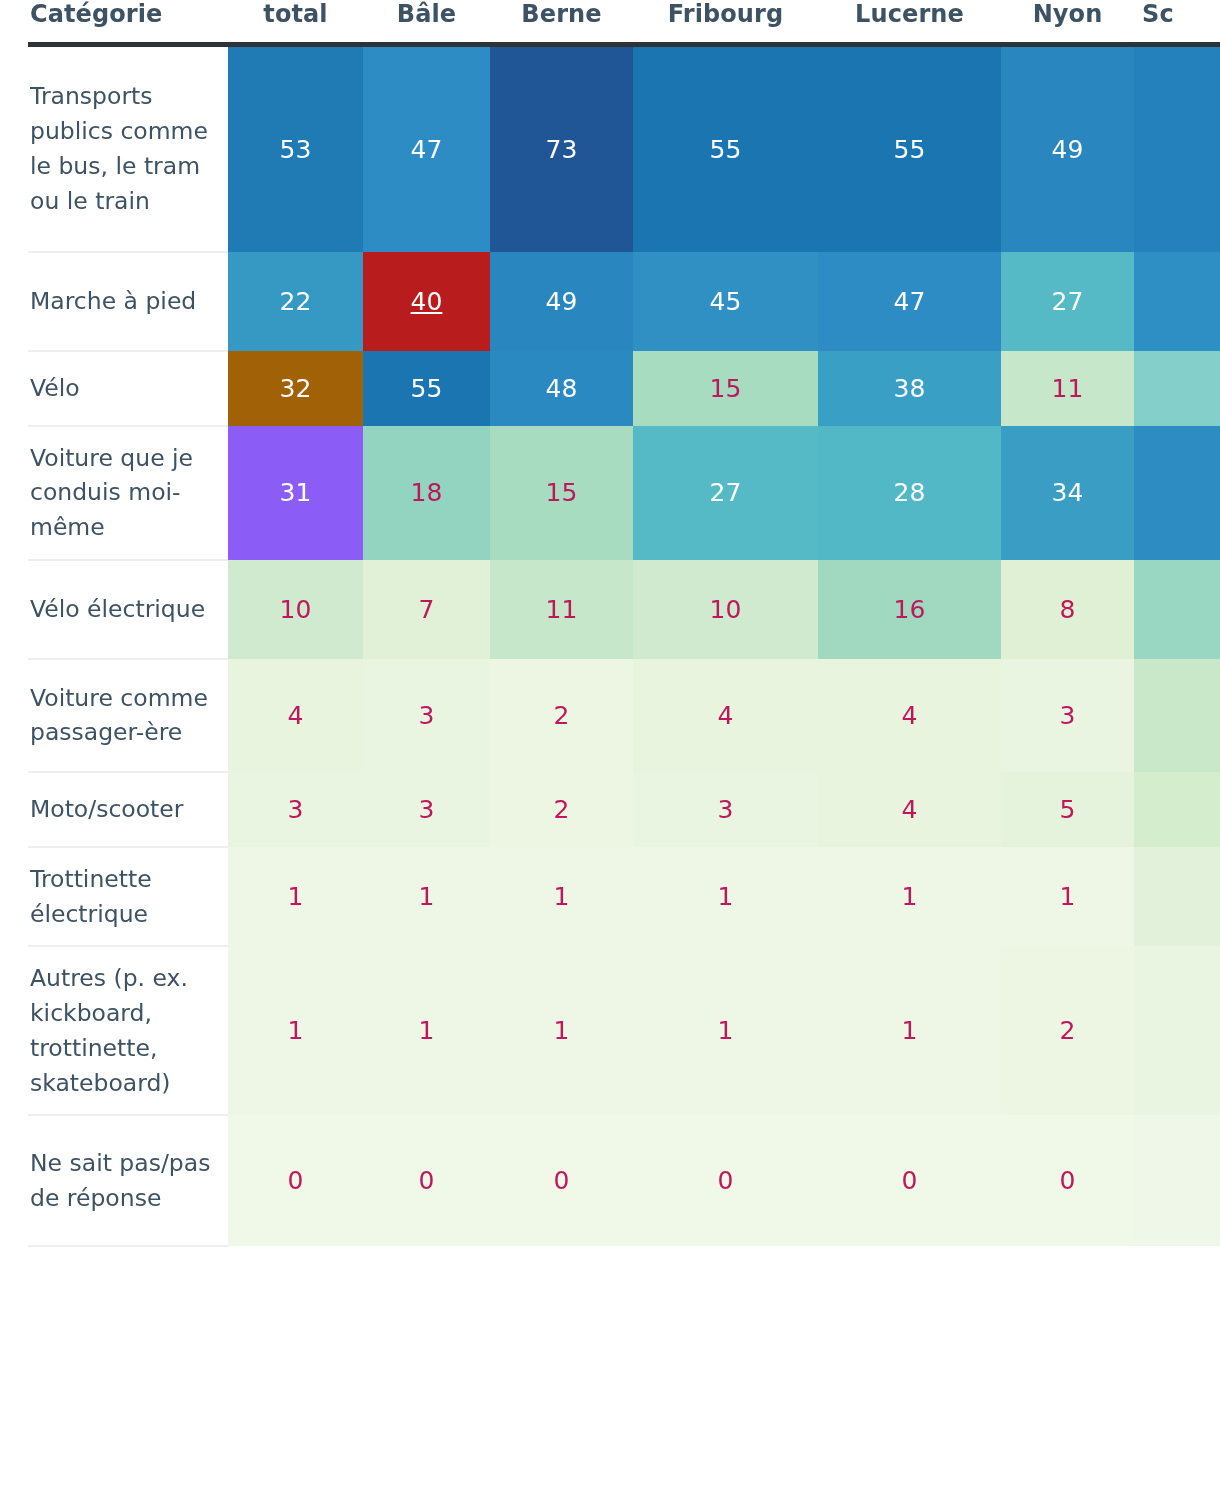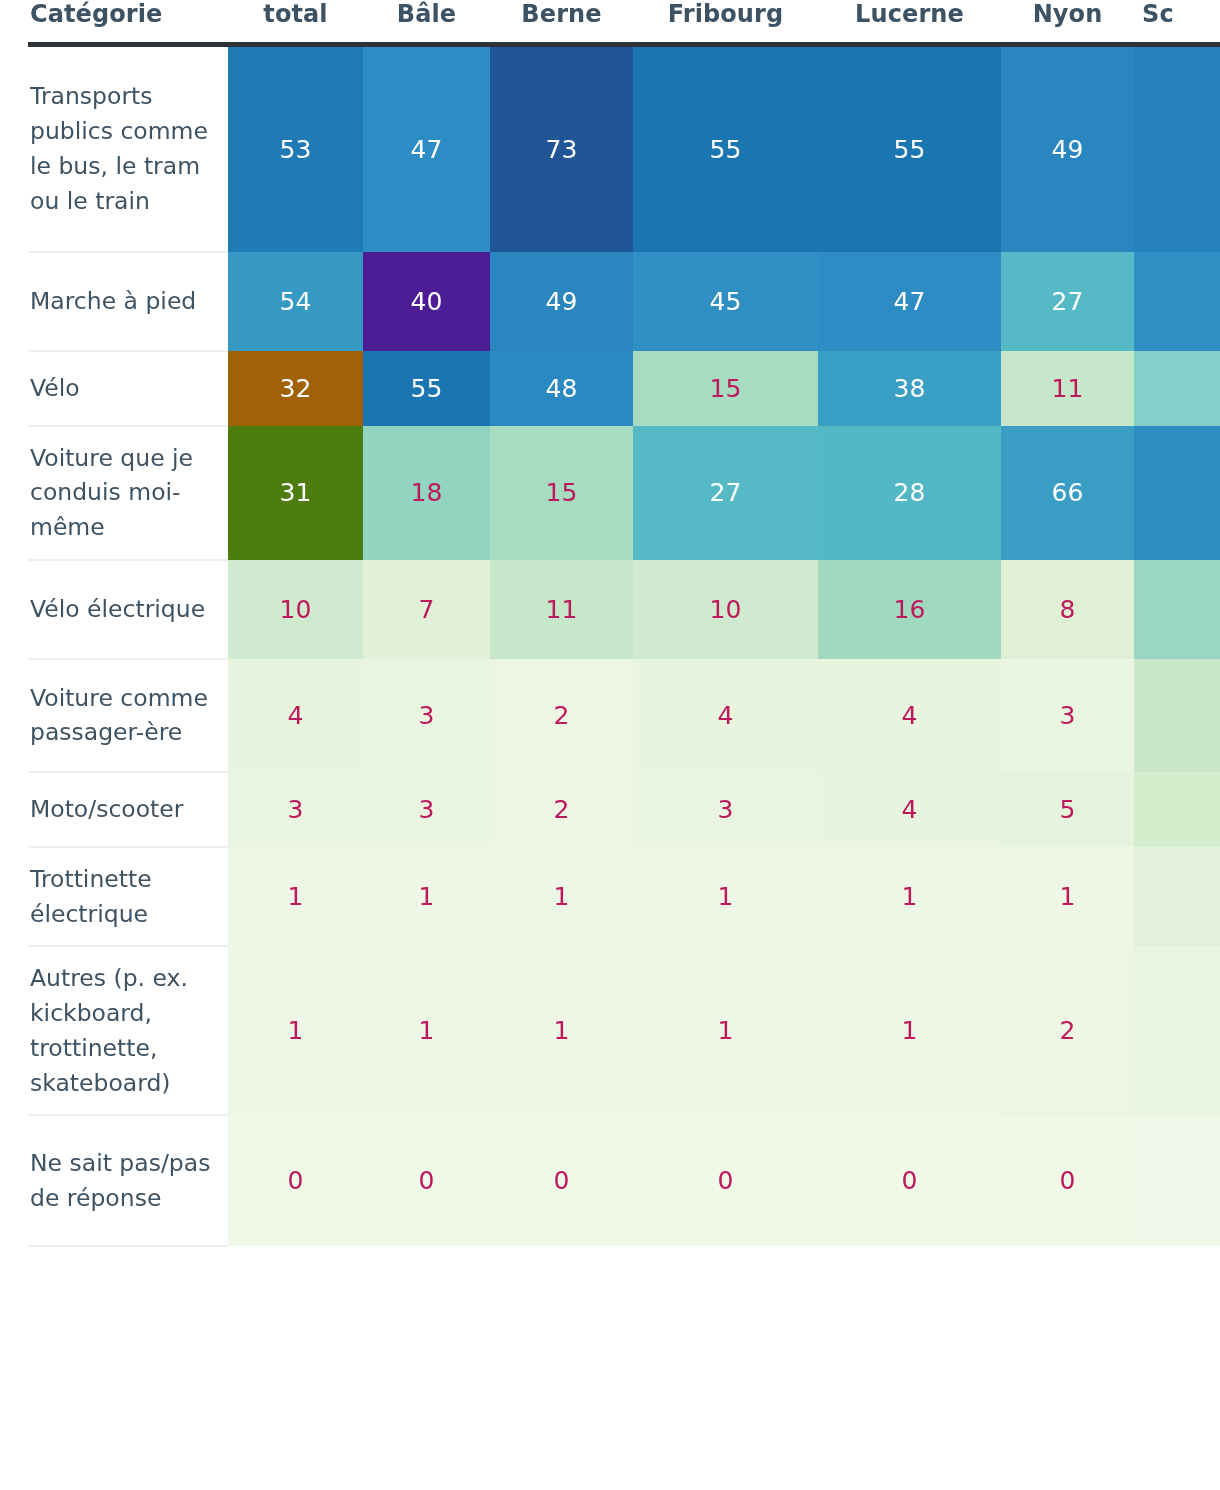--- a/index.html
+++ b/index.html
@@ -132,46 +132,46 @@
           <td class="cell" style="background: rgb(32, 123, 181);">53</td>
           <td class="cell" style="background: rgb(45, 140, 195);">47</td>
           <td class="cell" style="background: rgb(33, 86, 150);">73</td>
           <td class="cell" style="background: rgb(27, 117, 176);">55</td>
           <td class="cell" style="background: rgb(27, 117, 176);">55</td>
           <td class="cell" style="background: rgb(41, 134, 190);">49</td>
           <td class="cell" style="background: rgb(36, 129, 188);"></td>
         </tr>
         <tr style="height: 99px;">
           <td class="rowlabel">Marche à pied</td>
-          <td class="cell" style="background: rgb(54, 153, 196);">54</td>
-          <td class="cell" style="background: #4c1d95;">40</td>
+          <td class="cell" style="background: rgb(54, 153, 196);">22</td>
+          <td class="cell" style="background: #b91c1c; text-decoration: underline;">40</td>
           <td class="cell" style="background: rgb(41, 134, 190);">49</td>
           <td class="cell" style="background: rgb(48, 144, 195);">45</td>
           <td class="cell" style="background: rgb(45, 140, 195);">47</td>
           <td class="cell" style="background: rgb(85, 186, 197);">27</td>
           <td class="cell" style="background: rgb(46, 143, 196);"></td>
         </tr>
         <tr style="height: 75px;">
           <td class="rowlabel">Vélo</td>
           <td class="cell" style="background: #a16207;">32</td>
           <td class="cell" style="background: rgb(27, 117, 176);">55</td>
           <td class="cell" style="background: rgb(43, 137, 193);">48</td>
           <td class="cell dark-text" style="background: rgb(167, 220, 192);">15</td>
           <td class="cell" style="background: rgb(58, 159, 196);">38</td>
           <td class="cell dark-text" style="background: rgb(199, 231, 203);">11</td>
           <td class="cell" style="background: rgb(132, 207, 201);"></td>
         </tr>
         <tr style="height: 131px;">
           <td class="rowlabel">Voiture que je conduis moi-même</td>
-          <td class="cell" style="background: #4d7c0f;">31</td>
+          <td class="cell" style="background: #8b5cf6;">31</td>
           <td class="cell dark-text" style="background: rgb(147, 212, 193);">18</td>
           <td class="cell dark-text" style="background: rgb(167, 220, 192);">15</td>
           <td class="cell" style="background: rgb(85, 186, 197);">27</td>
           <td class="cell" style="background: rgb(83, 184, 197); text-align: center;">28</td>
-          <td class="cell" style="background: rgb(57, 157, 196);">66</td>
+          <td class="cell" style="background: rgb(57, 157, 196);">34</td>
           <td class="cell" style="background: rgb(45, 140, 194);"></td>
         </tr>
         <tr style="height: 99px;">
           <td class="rowlabel">Vélo électrique</td>
           <td class="cell dark-text" style="background: rgb(207, 234, 206);">10</td>
           <td class="cell dark-text" style="background: rgb(225, 241, 215);">7</td>
           <td class="cell dark-text" style="background: rgb(199, 231, 203);">11</td>
           <td class="cell dark-text" style="background: rgb(207, 234, 206);">10</td>
           <td class="cell dark-text" style="background: rgb(160, 217, 192);">16</td>
           <td class="cell dark-text" style="background: rgb(223, 240, 212);">8</td>

